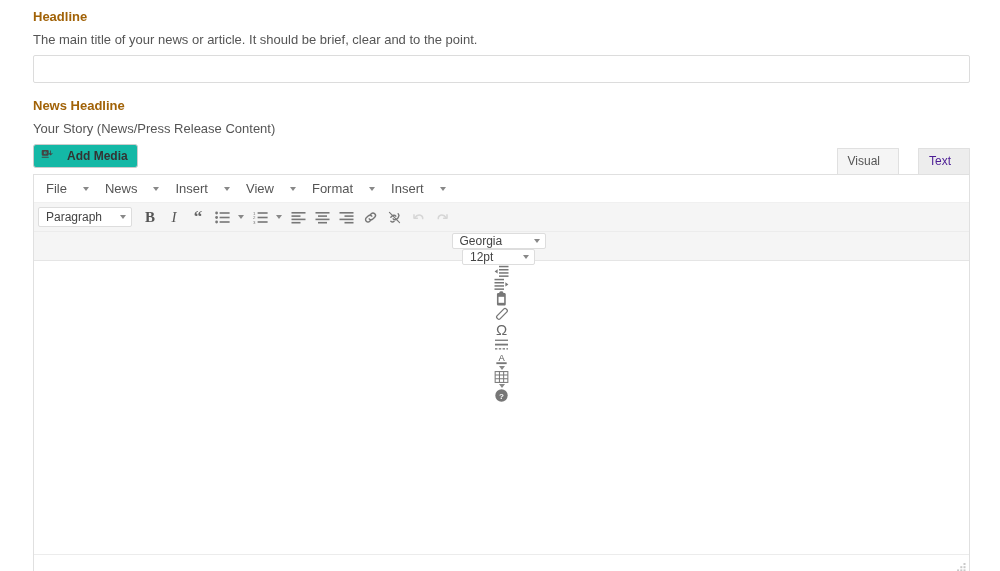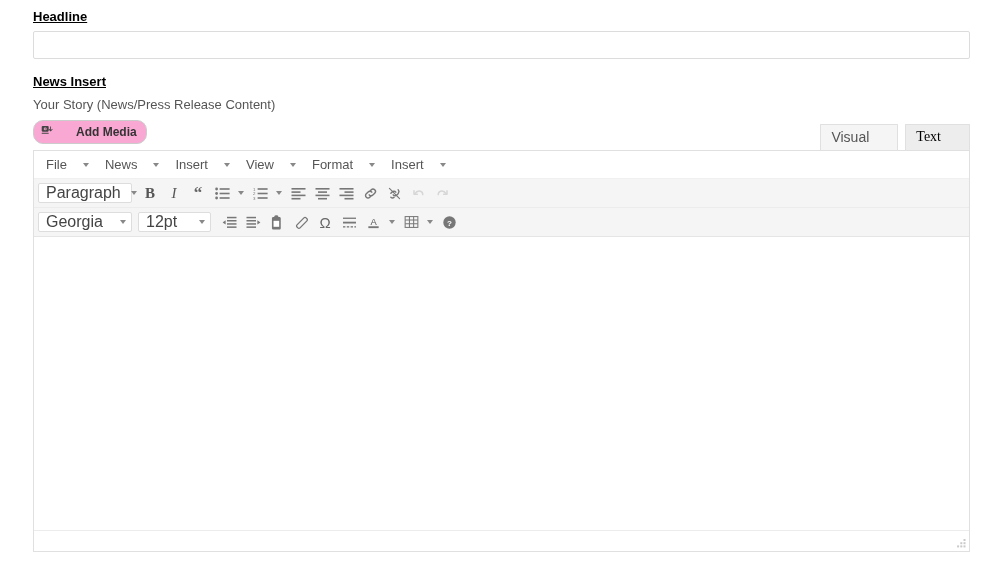--- a/index.html
+++ b/index.html
@@ -19,24 +19,23 @@
     width: 1000px;
     height: 571px;
     box-sizing: border-box;
     padding: 8px 30px 0 33px;
   }
 
   
   .field-label {
     font-size: 13px;
     font-weight: bold;
-    color: #000000;
+    color: #a16207;
     line-height: 17px;
     margin: 0 0 6px 0;
-    text-decoration: underline;
   }
   .field-desc {
     font-size: 13px;
     color: #555555;
     line-height: 17px;
     margin: 0 0 7px 0;
   }
 
   
   .headline-input {
@@ -58,63 +57,62 @@
 
   
   .media-row {
     position: relative;
     height: 26px;
     margin-bottom: 4px;
   }
   .add-media-btn {
     display: inline-flex;
     align-items: center;
-    gap: 21px;
+    gap: 12px;
     height: 24px;
     padding: 0 9px 0 7px;
     box-sizing: border-box;
-    background: #f9a8d4;
+    background: #14b8a6;
     border: 1px solid #cccccc;
-    border-radius: 10px;
+    border-radius: 3px;
     font-size: 12px;
     font-weight: bold;
     color: #333333;
     cursor: pointer;
     vertical-align: top;
   }
   .media-icon { display: block; }
 
   .tabs {
     position: absolute;
     right: 0;
     bottom: -4px;
     display: flex;
     align-items: flex-end;
   }
   .tab {
-    font-size: 14px;
+    font-size: 12px;
     line-height: 18px;
-    padding: 3px 28px 4px 10px;
+    padding: 3px 18px 4px 10px;
     border: 1px solid #e0e0e0;
     border-bottom: none;
-    margin-left: 7px;
+    margin-left: 19px;
     cursor: pointer;
     position: relative;
     border-radius: 1px 1px 0 0;
   }
   .tab.active {
     background: #f5f5f5;
     color: #555555;
     border-color: #e0e0e0;
   }
   .tab.inactive {
     background: #ededed;
-    color: #000000;
+    color: #4c1d95;
     border-color: #e0e0e0;
-    font-family: Liberation Serif, serif;
   }
 
   
   .editor {
     position: relative;
     box-sizing: border-box;
     width: 937px;
     border: 1px solid #e0e0e0;
     background: #ffffff;
   }
@@ -147,32 +145,32 @@
   .toolbar {
     background: #f5f5f5;
   }
   .tb-row {
     display: flex;
     align-items: center;
     height: 26px;
     padding: 1px 4px;
   }
   .tb-row.row1 { border-bottom: 1px solid #ececec; }
-  .tb-row.row2 { border-bottom: 1px solid #e5e5e5; }
+  .tb-row.row2 { border-bottom: 1px solid #e5e5e5; flex-direction: column; }
 
   .select {
     display: inline-flex;
     align-items: center;
     justify-content: space-between;
     box-sizing: border-box;
     height: 20px;
     background: #ffffff;
     border: 1px solid #dddddd;
     border-radius: 2px;
-    font-size: 16px;
+    font-size: 12px;
     color: #444444;
     padding: 0 5px 0 7px;
     margin-right: 6px;
     cursor: pointer;
   }
   .select .caret { margin-left: 10px; }
   .select-paragraph { width: 94px; }
   .select-font { width: 94px; }
   .select-size { width: 73px; }
 
@@ -219,25 +217,26 @@
     height: 13px;
     cursor: se-resize;
   }
 </style>
 </head>
 <body>
 
 <div class="page">
 
   <div class="field-label">Headline</div>
+  <div class="field-desc">The main title of your news or article. It should be brief, clear and to the point.</div>
   <input class="headline-input" type="text" placeholder="" style="">
 
   <div class="spacer-14"></div>
 
-  <div class="field-label">News Insert</div>
+  <div class="field-label">News Headline</div>
   <div class="field-desc">Your Story (News/Press Release Content)</div>
 
   <div class="media-row">
     <button class="add-media-btn">
       <span class="media-icon">
         <svg width="14" height="14" viewBox="0 0 20 20" fill="#444444">
           <path d="M2.25 3h7.5c.69 0 1.25.56 1.25 1.25v5.5c0 .69-.56 1.25-1.25 1.25h-7.5C1.56 11 1 10.44 1 9.75v-5.5C1 3.56 1.56 3 2.25 3zm3.75 1.9a2.1 2.1 0 100 4.2 2.1 2.1 0 000-4.2zm0 1.2a.9.9 0 110 1.8.9.9 0 010-1.8z"></path>
           <path d="M13.1 3.4h1.2v5.0l1.5-1.5.85.85-2.95 2.95L10.75 7.7l.85-.85 1.5 1.5z"></path>
           <rect x="1" y="12.4" width="10" height="1.5" rx=".4"></rect>
         </svg>

